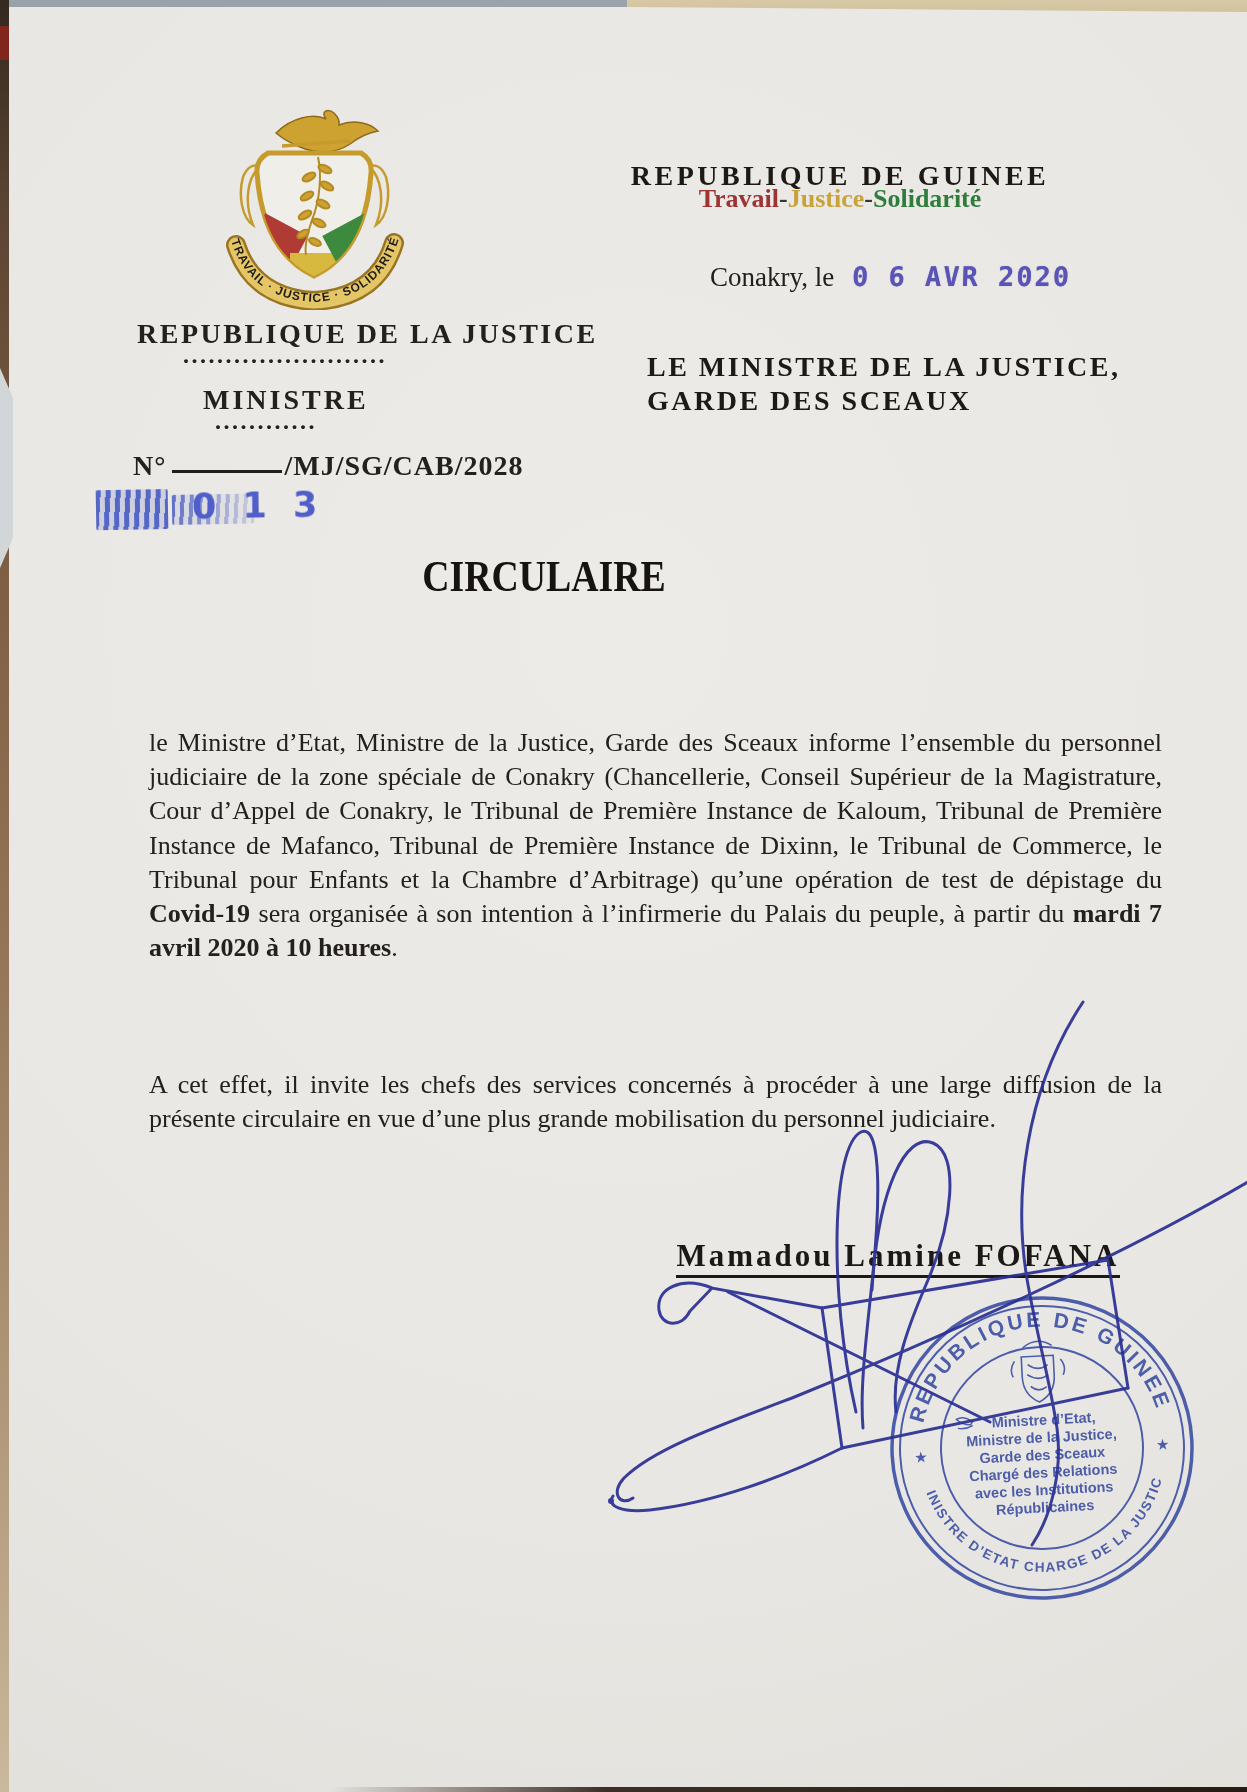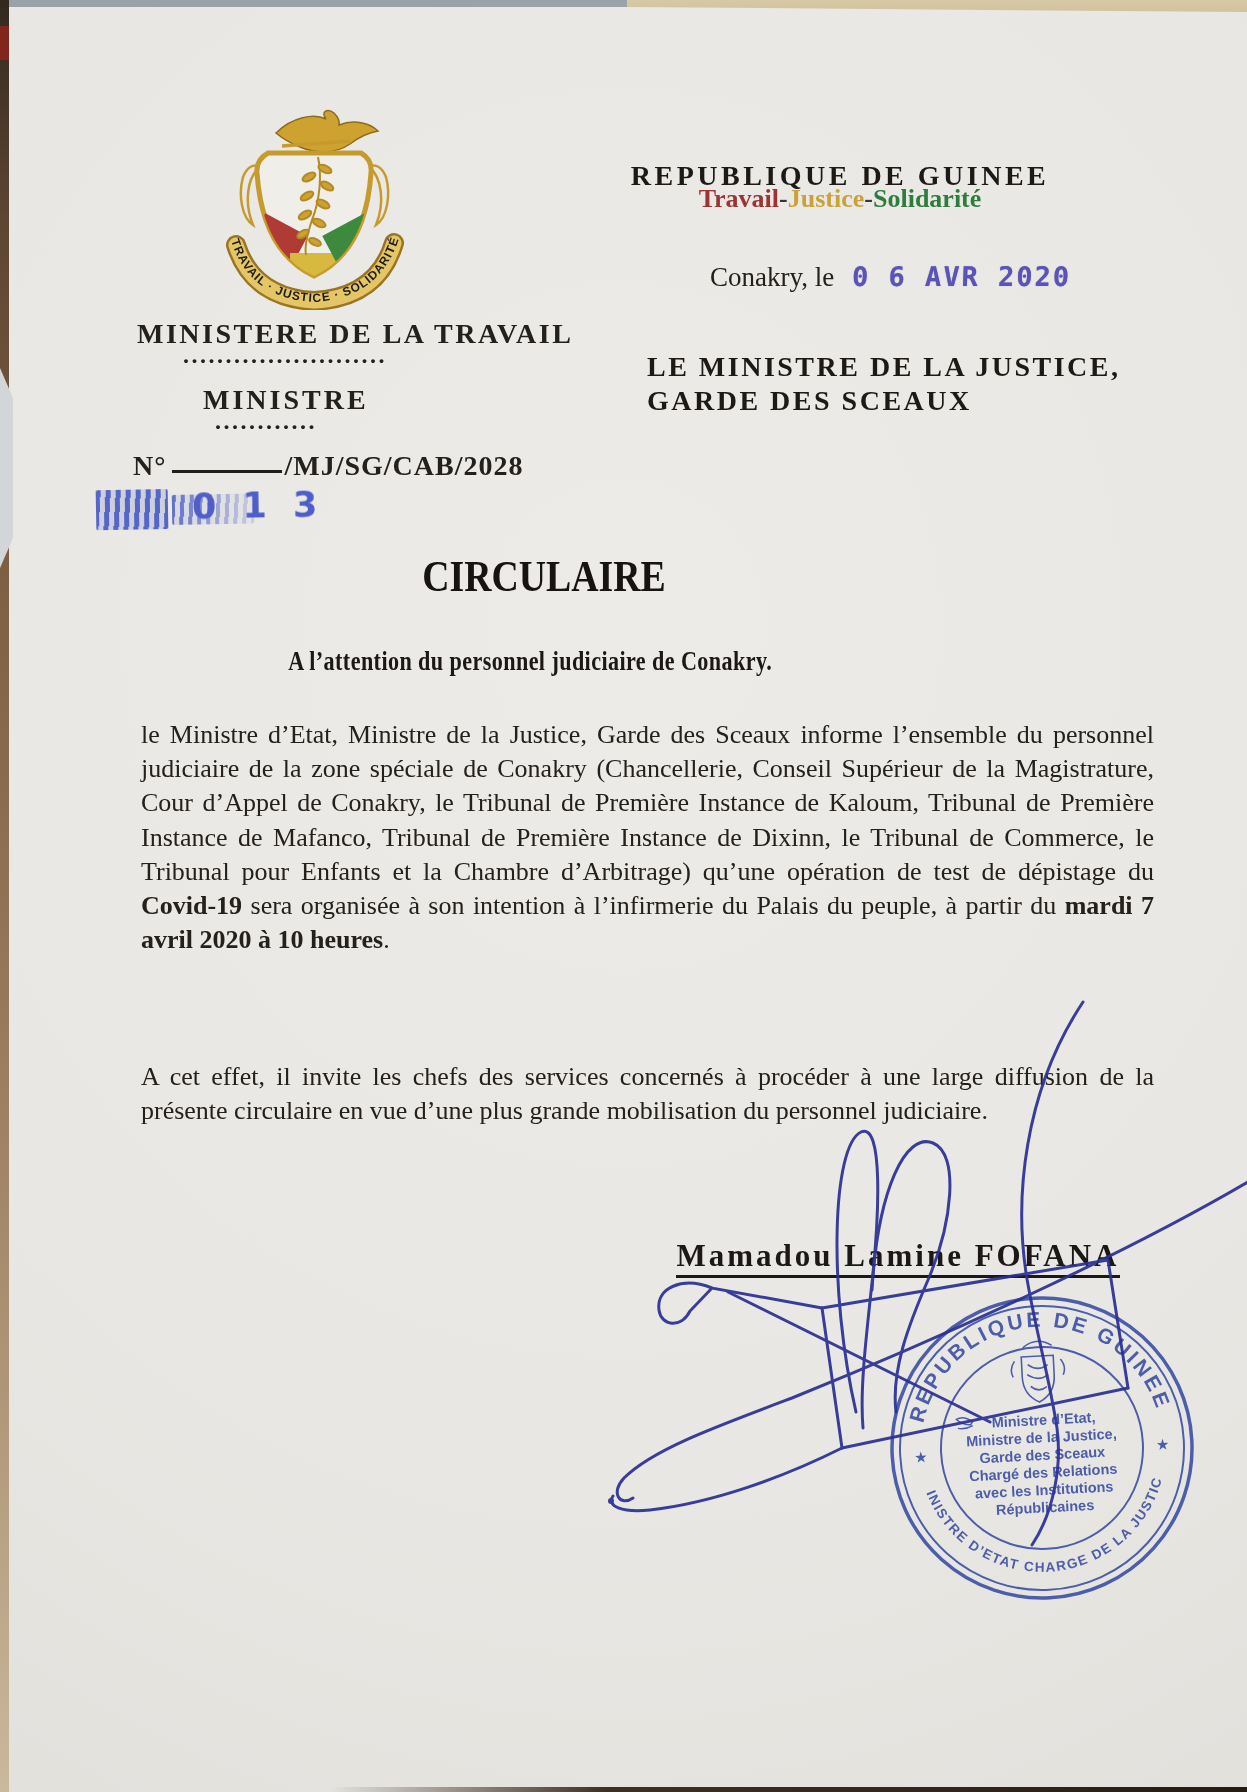--- a/index.html
+++ b/index.html
@@ -47,21 +47,21 @@
   .numdigits{position:absolute;left:96px;top:0;font-family:"DejaVu Sans",sans-serif;font-weight:bold;
     font-size:35px;color:#4f5ec9;letter-spacing:7px;filter:blur(.3px);}
   
   .addressee{left:647px;top:350px;font-size:28px;font-weight:bold;line-height:34px;letter-spacing:2.5px;color:#1d1a16;}
   
   .circ-title{left:294px;top:550px;width:500px;font-size:45px;font-weight:bold;color:#161310;}
   .circ-title .squeeze{display:inline-block;transform:scaleX(.84);transform-origin:center;}
   .subject{left:90px;top:646px;width:880px;font-size:27px;font-weight:bold;color:#1b1815;}
   .subject .squeeze{display:inline-block;transform:scaleX(.82);transform-origin:center;letter-spacing:.5px;}
   
-  .body-p{left:137px;width:1013px;font-size:26px;line-height:34.2px;text-align:justify;margin:4px;}
+  .body-p{left:137px;width:1013px;font-size:26px;line-height:34.2px;text-align:justify;margin:12px;}
   .p1{top:714px;}
   .p2{top:1056px;}
   
   .sig-name{left:663px;top:1238px;width:470px;font-size:31px;font-weight:bold;letter-spacing:3px;color:#1b1815;}
   .sig-name span{display:inline-block;border-bottom:3px solid #1b1815;padding-bottom:1px;}
   .stamp-svg{left:888px;top:1294px;transform:rotate(-3deg);opacity:.9;}
   .sig-svg{left:560px;top:960px;z-index:5;}
   .emblem-svg{left:222px;top:105px;}
 </style>
 </head>
@@ -117,43 +117,40 @@
     </text>
   </svg>
 
   <div class="abs republic center">REPUBLIQUE DE GUINEE</div>
   <div class="abs motto center">
     <span class="travail">Travail</span><span class="sep">-</span><span class="justice">Justice</span><span class="sep">-</span><span class="solidarite">Solidarité</span>
   </div>
   <div class="abs place-line">Conakry, le</div>
   <div class="abs date-stamp">0 6 AVR 2020</div>
 
-  <div class="abs ministry">MINISTERE DE LA TRAVAIL</div>
+  <div class="abs ministry">REPUBLIQUE DE LA JUSTICE</div>
   <div class="abs dots1">........................</div>
   <div class="abs cabinet">MINISTRE</div>
   <div class="abs dots2">............</div>
   <div class="abs refline">
     <span>N°</span><span class="ref-blank"></span><span>/MJ/SG/CAB/2028</span>
   </div>
   <div class="abs numstamp">
     <div class="smudge1"></div>
     <div class="smudge2"></div>
     <div class="numdigits">0 1 3</div>
   </div>
 
   <div class="abs addressee">
     <div>LE MINISTRE DE LA JUSTICE,</div>
     <div>GARDE DES SCEAUX</div>
   </div>
 
   <div class="abs circ-title center">
     <span class="squeeze">CIRCULAIRE</span>
-  </div>
-  <div class="abs subject center">
-    <span class="squeeze">A l’attention du personnel judiciaire de Conakry.</span>
   </div>
 
   <p class="abs body-p p1"><span>le Ministre d’Etat, Ministre de la Justice, Garde des Sceaux informe l’ensemble du personnel judiciaire de la zone spéciale de Conakry (Chancellerie, Conseil Supérieur de la Magistrature, Cour d’Appel de Conakry, le Tribunal de Première Instance de Kaloum, Tribunal de Première Instance de Mafanco, Tribunal de Première Instance de Dixinn, le Tribunal de Commerce, le Tribunal pour Enfants et la Chambre d’Arbitrage) qu’une opération de test de dépistage du </span><span class="b">Covid-19</span><span> sera organisée à son intention à l’infirmerie du Palais du peuple, à partir du </span><span class="b">mardi 7 avril 2020 à 10 heures</span><span>.</span></p>
 
   <p class="abs body-p p2">A cet effet, il invite les chefs des services concernés à procéder à une large diffusion de la présente circulaire en vue d’une plus grande mobilisation du personnel judiciaire.</p>
 
   <div class="abs sig-name center">
     <span>Mamadou Lamine FOFANA</span>
   </div>
 

